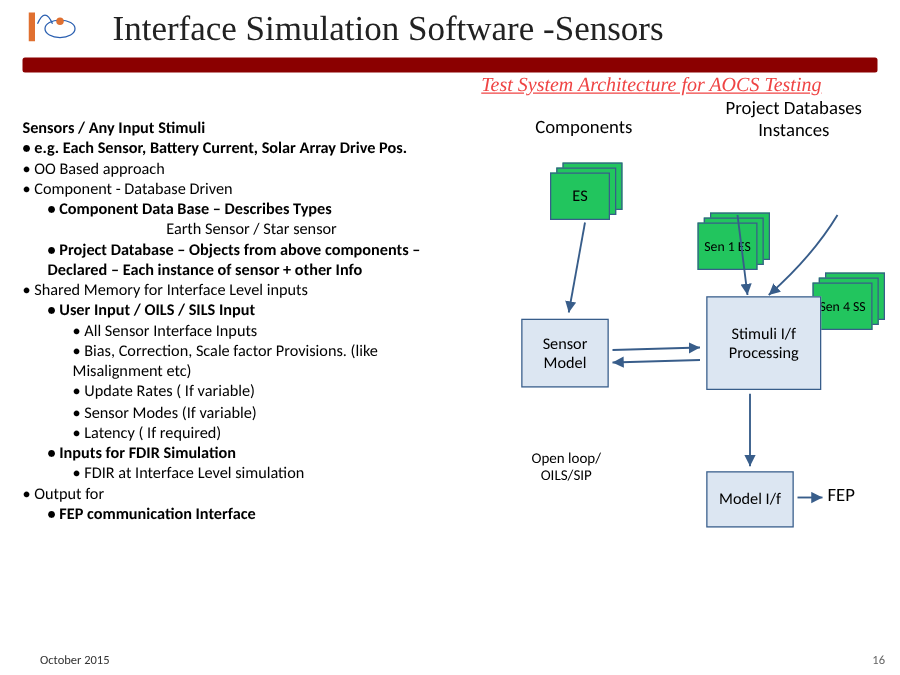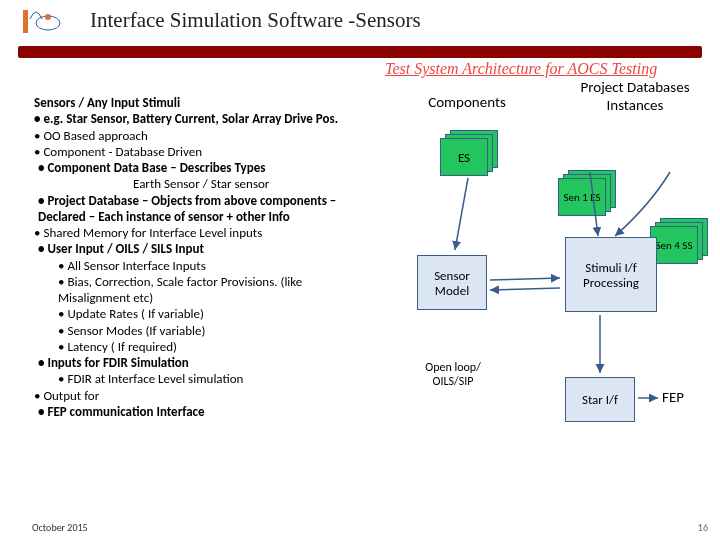--- a/index.html
+++ b/index.html
@@ -1,24 +1,24 @@
 <!DOCTYPE html>
 <html><head>
 <meta charset="utf-8">
 <style>
   * { margin: 0; padding: 0; box-sizing: border-box; }
   body { width: 720px; height: 540px; font-family: Calibri, Arial, sans-serif; background: #fff; position: relative; overflow: hidden; }
   .logo { position: absolute; top: 5px; left: 18px; width: 50px; height: 30px; }
-  .title { position: absolute; top: 8px; left: 90px; font-size: 21px; font-family: "Times New Roman", serif; color: #222; }
+  .title { position: absolute; top: 8px; left: 90px; font-size: 28px; font-family: "Times New Roman", serif; color: #222; }
   .title-rule { position: absolute; top: 46px; left: 18px; width: 684px; height: 12px; background: #8b0000; border-radius: 2px; }
   .banner { position: absolute; top: 60px; left: 385px; font-family: "Times New Roman", serif; font-style: italic; font-size: 16px; text-decoration: underline; color: #ef4444; }
   .col-hdr { position: absolute; font-size: 15px; text-align: center; }
   .content { position: absolute; top: 95px; left: 18px; width: 400px; font-size: 13px; line-height: 1.25; }
   .content b { font-weight: bold; }
-  .bullet { margin-left: 16px; }
+  .bullet { margin-left: 0; }
   .lvl1 { margin-left: 20px; font-weight: bold; }
   .lvl2 { margin-left: 40px; }
   .diag { position: absolute; }
   .stack { position: relative; width: 60px; height: 48px; }
   .stack .card { position: absolute; width: 48px; height: 38px; border: 1px solid #385d8a; background: #22c55e; }
   .stack .c1 { left: 10px; top: 0; }
   .stack .c2 { left: 5px; top: 4px; }
   .stack .c3 { left: 0; top: 8px; display: flex; align-items: center; justify-content: center; font-size: 13px; }
   .proc { width: 62px; height: 62px; border: 1px solid #385d8a; background: #dce6f2; display: flex; align-items: center; justify-content: center; text-align: center; font-size: 13px; }
   .lbl { position: absolute; font-size: 12px; text-align: center; }
@@ -40,21 +40,21 @@
 
 <div class="title">Interface Simulation Software -Sensors</div>
 <div class="title-rule"></div>
 <div class="banner">Test System Architecture for AOCS Testing</div>
 
 <div class="col-hdr" style="top:93px; left:412px; width:110px;">Components</div>
 <div class="col-hdr" style="top:78px; left:555px; width:160px;">Project Databases Instances</div>
 
 <div class="content">
   <div class="bullet"><b>Sensors / Any Input Stimuli</b></div>
-  <div class="bullet"><b>• e.g. Star Sensor, Battery Current,  Solar Array Drive Pos.</b></div>
+  <div class="bullet"><b>• e.g. Each Sensor, Battery Current,  Solar Array Drive Pos.</b></div>
   <div class="bullet">• OO Based approach</div>
   <div class="bullet">• Component - Database Driven</div>
   <div class="lvl1">• Component Data Base – Describes Types</div>
   <div style="margin-left:115px">Earth Sensor / Star sensor</div>
   <div class="lvl1">• Project Database – Objects from above components –</div>
   <div class="lvl1">Declared – Each instance of sensor + other Info</div>
   <div class="bullet">• Shared Memory for Interface Level inputs</div>
   <div class="lvl1">• User Input / OILS / SILS Input</div>
   <div class="lvl2">• All Sensor Interface Inputs</div>
   <div class="lvl2">• Bias, Correction, Scale factor Provisions. (like</div>
@@ -79,21 +79,21 @@
   <div class="card c3" style="font-size:11px;">Sen 1 ES</div>
 </div>
 <div class="diag stack" style="top:122px; left:650px;">
   <div class="card c1"></div>
     <div class="card c2"></div>
   <div class="card c3" style="font-size:11px;">Sen 4 SS</div>
 </div>
 
 <div class="diag proc" style="top:255px; left:417px; width:70px; height:55px;">Sensor Model</div>
 <div class="diag proc" style="top:237px; left:565px; width:92px; height:75px;">Stimuli I/f Processing</div>
-<div class="diag proc" style="top:377px; left:565px; width:70px; height:45px;">Star I/f</div>
+<div class="diag proc" style="top:377px; left:565px; width:70px; height:45px;">Model I/f</div>
 
 <div class="lbl" style="top:360px; left:413px; width:80px;">Open loop/ OILS/SIP</div>
 <div class="lbl" style="top:388px; left:662px; font-size:15px;">FEP</div>
 
 <svg class="arrows">
   <defs>
       <marker id="ah" markerWidth="8" markerHeight="8" refX="6" refY="3" orient="auto">
         <path d="M0,0 L6,3 L0,6 Z" fill="#385d8a"></path>
       </marker>
     </defs>

